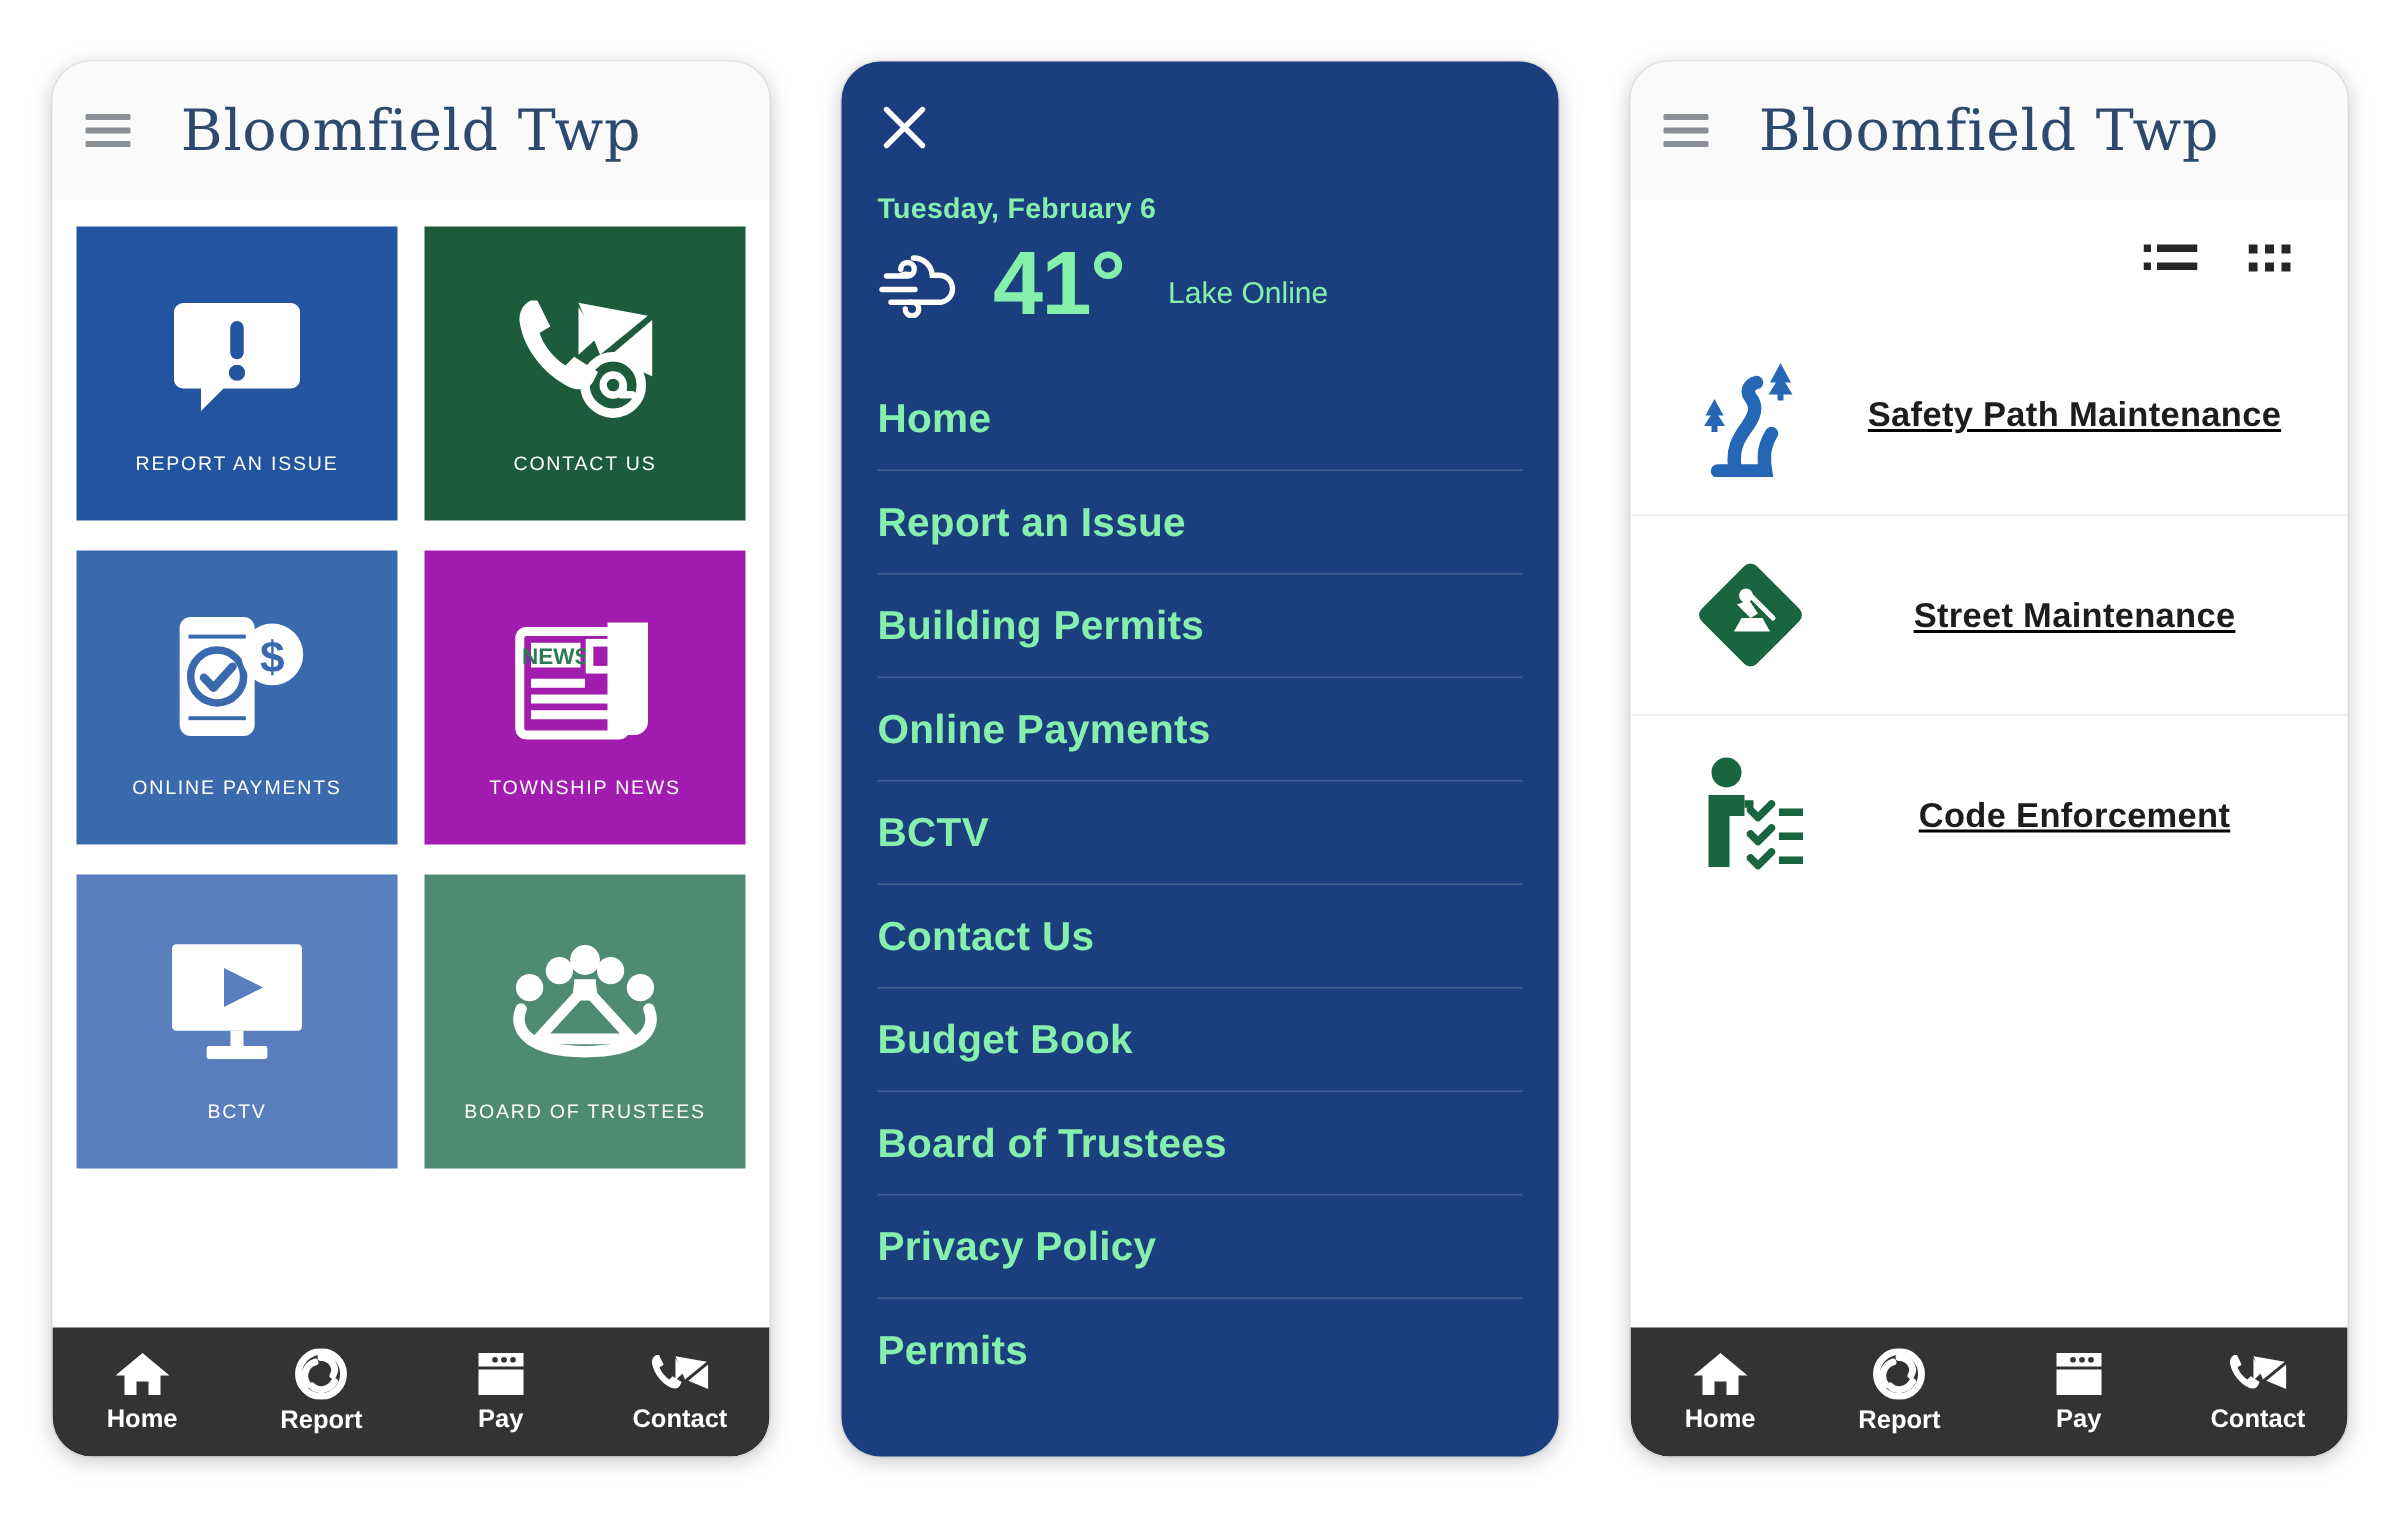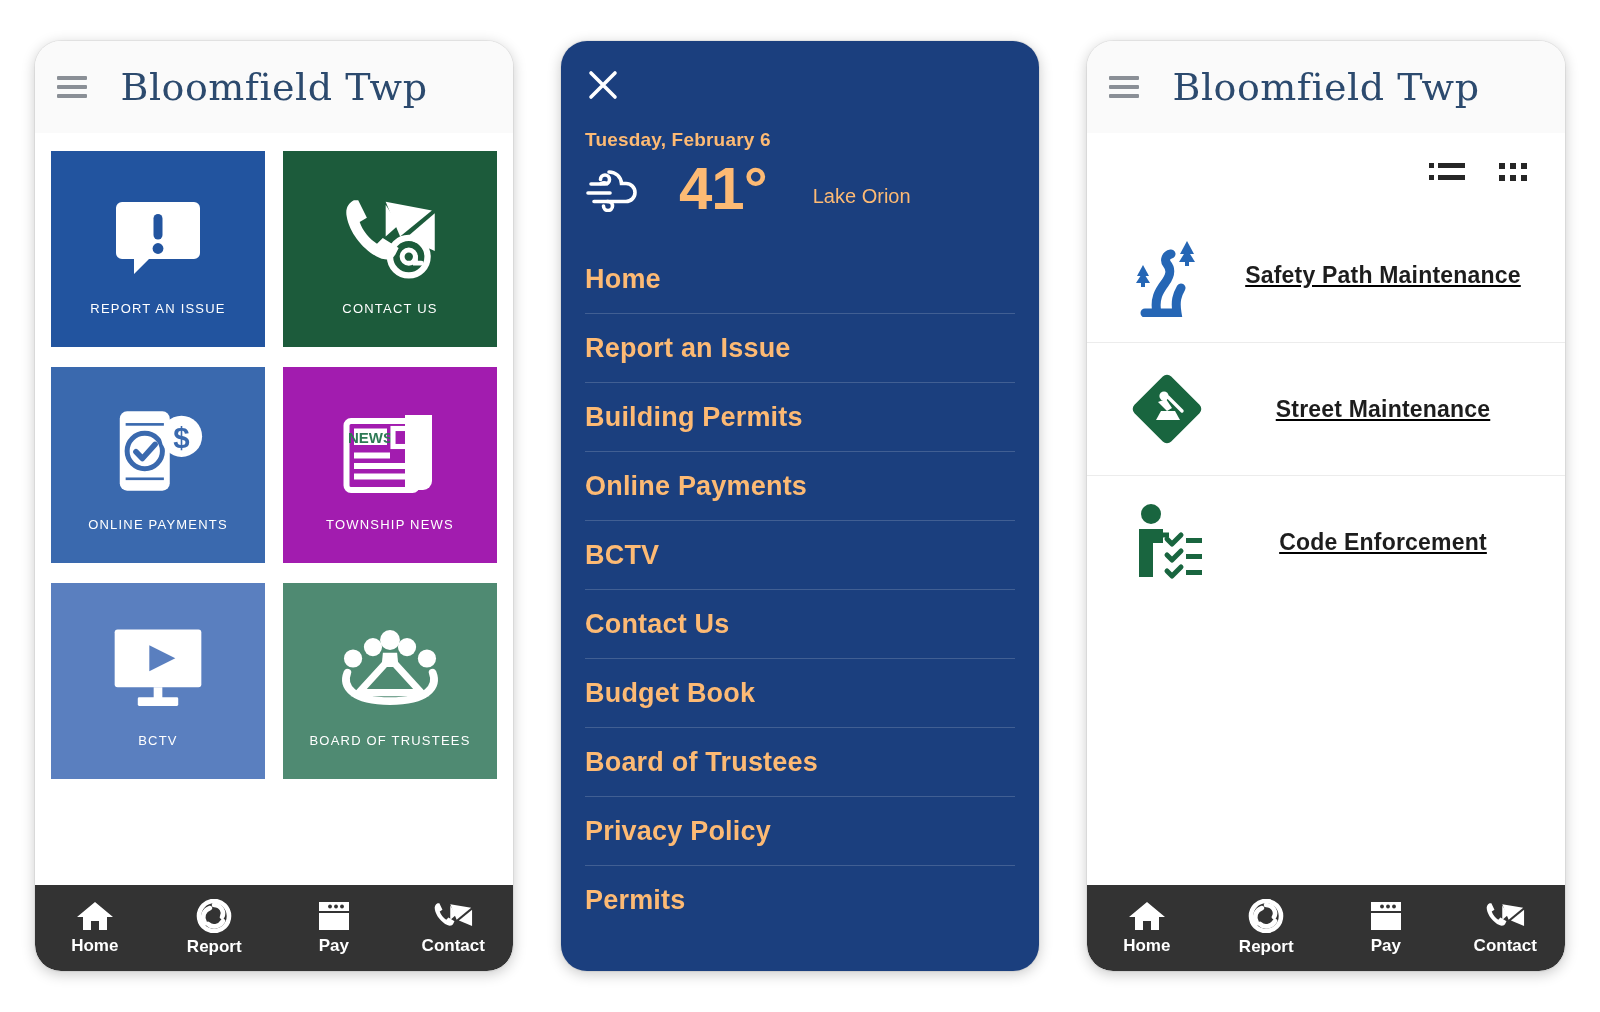--- a/index.html
+++ b/index.html
@@ -120,34 +120,34 @@
     font-size: 17px;
     font-weight: 700;
   }
 
   
   .menu-wrap {
     flex: 1 1 auto;
     display: flex;
     flex-direction: column;
     padding: 26px 24px 0 24px;
-    color: #fdba74;
+    color: #86efac;
   }
   .close-btn { width: 36px; height: 36px; cursor: pointer; }
   .wx-date {
     margin-top: 26px;
     font-size: 19px;
     font-weight: 700;
     letter-spacing: 0.2px;
   }
   .wx-row {
     margin-top: 8px;
     display: flex;
     align-items: center;
-    gap: 32px;
+    gap: 15px;
   }
   .wx-temp {
     font-size: 60px;
     font-weight: 700;
     line-height: 1;
     letter-spacing: -1px;
   }
   .wx-city {
     font-size: 20px;
     font-weight: 500;
@@ -373,21 +373,21 @@
         <span>
           <svg width="62" height="50" viewBox="0 0 62 50" fill="none">
             <path d="M24 10c7 0 12 5 12.5 11.5H41c5 0 9 4 9 9s-4 9-9 9H22" stroke="#ffffff" stroke-width="3.6" fill="none" stroke-linecap="round"></path>
             <path d="M22 21.5c-2-1-4-1-6 0" stroke="#ffffff" stroke-width="3.6" fill="none" stroke-linecap="round"></path>
             <path d="M6 22h14a4.5 4.5 0 1 0-4.5-4.5" stroke="#ffffff" stroke-width="3.6" fill="none" stroke-linecap="round"></path>
             <path d="M3 31h22" stroke="#ffffff" stroke-width="3.6" stroke-linecap="round"></path>
             <path d="M9 39.5h14a4.5 4.5 0 1 1-4.5 4.5" stroke="#ffffff" stroke-width="3.6" fill="none" stroke-linecap="round"></path>
           </svg>
         </span>
         <span class="wx-temp">41°</span>
-        <span class="wx-city">Lake Orion</span>
+        <span class="wx-city">Lake Online</span>
       </div>
 
       <div class="menu-list">
         <div class="menu-item">Home</div>
         <div class="menu-item">Report an Issue</div>
         <div class="menu-item">Building Permits</div>
         <div class="menu-item">Online Payments</div>
         <div class="menu-item">BCTV</div>
         <div class="menu-item">Contact Us</div>
         <div class="menu-item">Budget Book</div>

